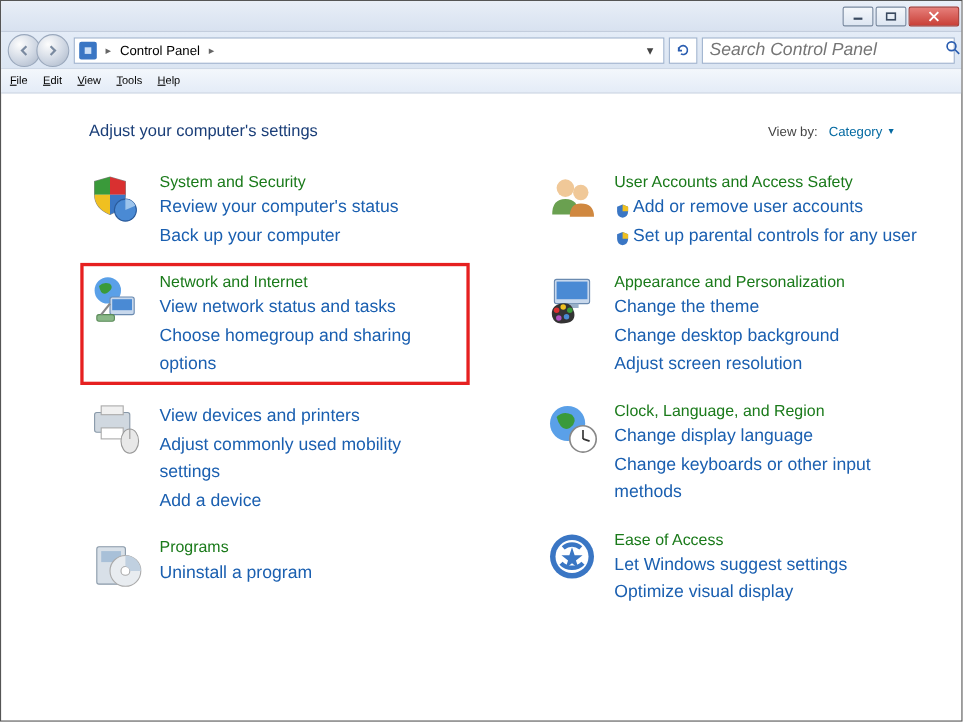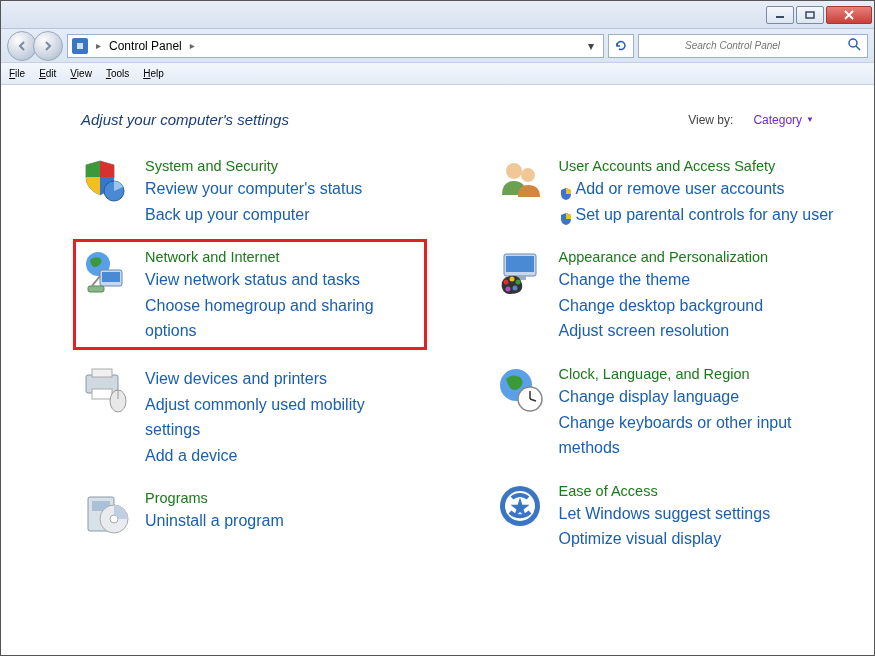--- a/index.html
+++ b/index.html
@@ -15,34 +15,34 @@
 .addrrow { height: 34px; background: linear-gradient(#e4ecf7,#dbe5f2); display: flex; align-items: center; padding: 0 6px; gap: 4px; border-bottom: 1px solid #c4d0e0; }
 .navcircles { display: flex; gap: 0; }
 .navcircle { width: 30px; height: 30px; border-radius: 50%; background: radial-gradient(circle at 35% 30%, #fdfdfd, #cfd7e3 55%, #a8b4c6); border: 1px solid #9aa8bc; display:flex; align-items:center; justify-content:center; cursor: pointer; }
 .navcircle + .navcircle { margin-left: -4px; }
 .addressbar { flex: 1; height: 24px; background: #fff; border: 1px solid #9bb0cc; display: flex; align-items: center; padding: 0 4px; gap: 6px; font-size: 12px; }
 .addressbar .apicon { width:16px; height:16px; background: #3a76c4; border-radius: 2px; display:flex; align-items:center; justify-content:center; }
 .addressbar .chev { color: #666; font-size: 10px; padding: 0 2px; }
 .addr-dd { margin-left: auto; width: 16px; text-align: center; color: #444; cursor: pointer; }
 .refreshbtn { width: 26px; height: 24px; border: 1px solid #9bb0cc; background: #fff; display:flex; align-items:center; justify-content:center; cursor:pointer; }
 .searchbox { width: 230px; height: 24px; border: 1px solid #9bb0cc; background: #fff; display:flex; align-items:center; padding: 0 6px; gap:6px; }
-.searchbox input { border:none; outline:none; font-size:10px; color:#701a75; font-style: italic; flex:1;margin-left:40px; }
+.searchbox input { border:none; outline:none; font-size:16px; color:#701a75; font-style: italic; flex:1; }
 .searchicon { color: #2a5db0; cursor:pointer; }
 
 
 .menubar { height: 22px; background: linear-gradient(#f3f7fc,#e4ecf7); display:flex; align-items:center; padding: 0 8px; gap: 14px; font-size: 10px; border-bottom: 1px solid #c4d0e0; }
 .menubar .menuitem { cursor: pointer; }
 .menubar .menuitem span.ul { text-decoration: underline; }
 
 
 .content { padding: 26px 40px 10px 80px; }
 .heading-row { display:flex; justify-content: space-between; align-items: center; margin-bottom: 28px; padding-right: 20px; }
-.heading { font-size: 15px; color: #1a3e78; font-style: italic; }
-.viewby { font-size: 12px; color: #444; display:flex; align-items:center; gap: 20px; }
-.viewby-link { color: #6d28d9; cursor:pointer; display:flex; align-items:center; gap:4px; }
+.heading { font-size: 15px; color: #1a3e78; }
+.viewby { font-size: 12px; color: #444; display:flex; align-items:center; gap: 10px; }
+.viewby-link { color: #0369a1; cursor:pointer; display:flex; align-items:center; gap:4px; }
 .viewby-link .tri { font-size: 8px; }
 
 .columns { display:flex; gap: 74px; }
 .col { flex: 1; }
 
 .category { display:flex; gap: 14px; margin-bottom: 20px; position: relative; }
 .caticon { width: 50px; height: 50px; flex-shrink: 0; display:flex; align-items:center; justify-content:center; }
 .catbody { padding-top: 2px; }
 .cattitle { font-size: 14.5px; color: #1a7a1a; cursor:pointer; margin-bottom: 2px; }
 .catlink { display:block; font-size: 16px; color: #1a5fb0; cursor:pointer; line-height: 1.6; }

